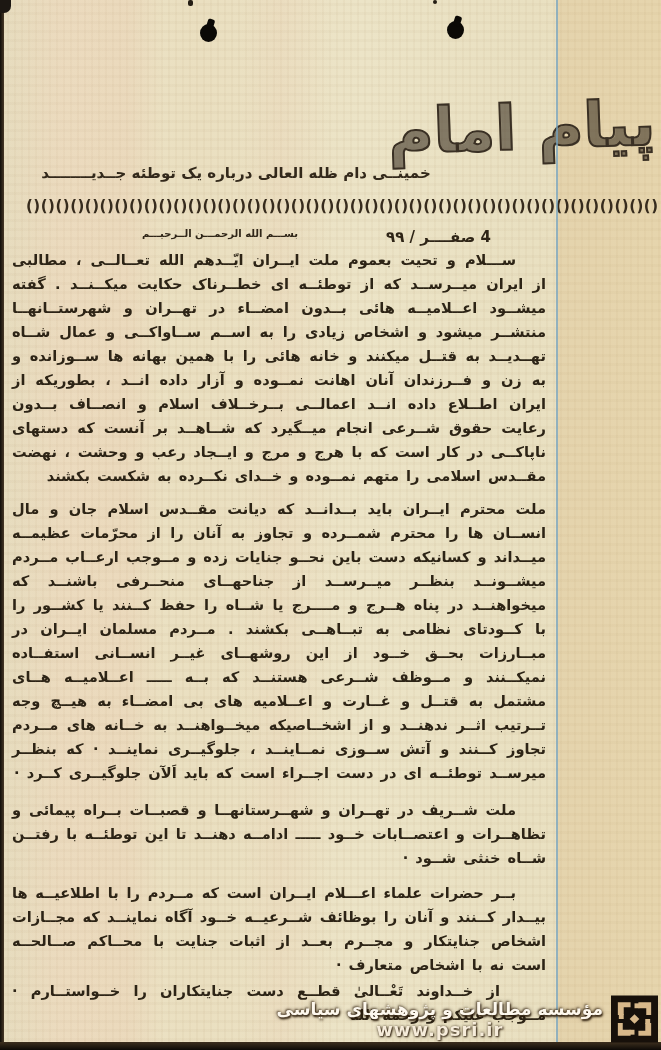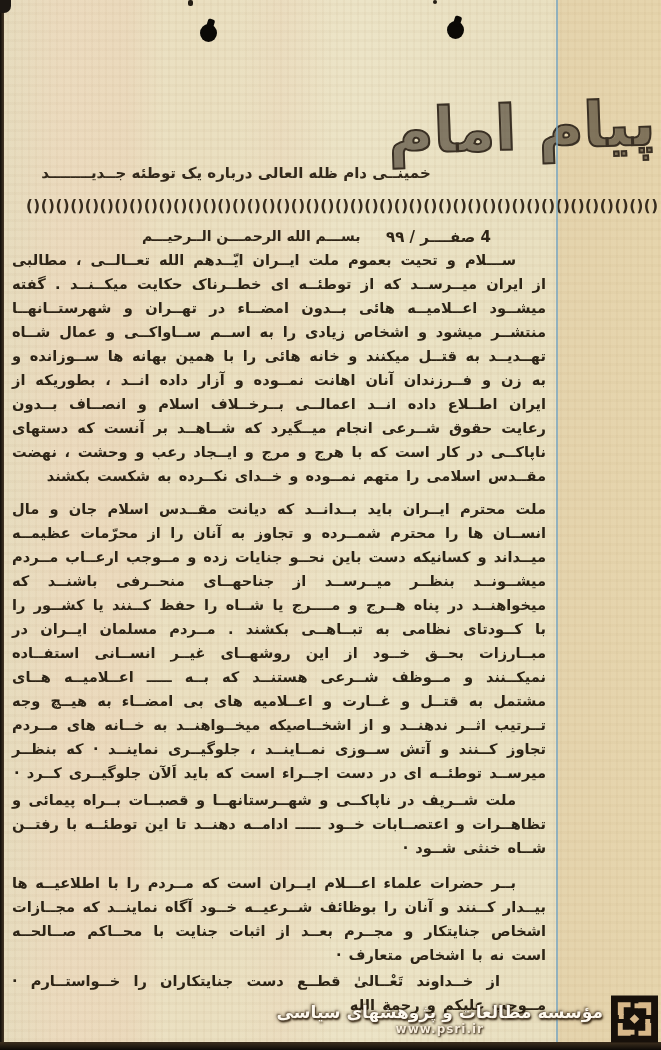--- a/index.html
+++ b/index.html
@@ -52,51 +52,51 @@
     position:absolute;top:164px;left:36px;width:400px;direction:rtl;z-index:2;
     font-size:15px;font-weight:bold;color:#33291b;text-align:center;white-space:nowrap;
   }
   .separator{
     position:absolute;top:197px;left:26px;right:3px;z-index:2;
     font-size:15px;font-weight:bold;color:#362b1d;
     white-space:nowrap;overflow:hidden;letter-spacing:0.5px;
   }
   .basmala{
     position:absolute;top:228px;left:142px;direction:rtl;z-index:2;
-    font-size:14px;font-weight:bold;color:#2f2517;white-space:nowrap;
+    font-size:10px;font-weight:bold;color:#2f2517;white-space:nowrap;
   }
   .dateline{
     position:absolute;top:228px;left:386px;direction:rtl;z-index:2;
     font-size:15px;font-weight:bold;color:#2f2517;white-space:nowrap;
   }
   
   .letter-body{
     position:absolute;top:248px;left:12px;width:534px;z-index:2;
     direction:rtl;text-align:justify;
     font-size:14.6px;line-height:24px;font-weight:bold;
     color:#2d2416;word-spacing:2px;
   }
   .letter-body p{margin:0 0 7px 0;}
   .letter-body p.p1{text-indent:30px;margin-bottom:9px;}
-  .letter-body p.p2{margin-bottom:3px;}
+  .letter-body p.p2{margin-bottom:13px;}
   .letter-body p.p3{text-indent:30px;margin-bottom:11px;}
   .letter-body p.p4{text-indent:30px;margin-bottom:2px;}
   .letter-body p.p5{text-indent:46px;margin-bottom:0;}
   
   .watermark{
     position:absolute;right:3px;bottom:6px;z-index:8;
     display:flex;align-items:center;gap:8px;margin-left:21px;
   }
   .wm-text{text-align:center;direction:rtl;}
   .wm-org{
     font-size:17px;font-weight:bold;color:#fdf8ee;white-space:nowrap;
     text-shadow:1px 2px 2px rgba(43,27,10,0.95), -1px -1px 2px rgba(43,27,10,0.6), 0 0 4px rgba(43,27,10,0.7);
   }
   .wm-url{
-    direction:ltr;font-size:12px;font-weight:bold;color:#f6ecda;letter-spacing:1px;
+    direction:ltr;font-size:18px;font-weight:bold;color:#f6ecda;letter-spacing:1px;
     text-shadow:1px 1px 2px rgba(43,27,10,0.95), 0 0 3px rgba(43,27,10,0.7);
   }
   .logo{display:block;}
 </style>
 </head>
 <body>
 
 <div class="page">
 
   <div class="corner-tl"></div>
@@ -111,21 +111,21 @@
 
   <div class="title">پیام امام</div>
   <div class="subtitle">خمینــی دام ظله العالی درباره یک توطئه جــدیــــــــد</div>
   <div class="separator">()()()()()()()()()()()()()()()()()()()()()()()()()()()()()()()()()()()()()()()()()()()()()()()()()()()()()()()()()()()()</div>
   <div class="basmala">بســـم الله الرحمـــن الــرحیـــم</div>
   <div class="dateline">4 صفــــر / ۹۹</div>
 
   <div class="letter-body">
     <p class="p1">ســـلام و تحیت بعموم ملت ایــران ایّــدهم الله تعــالــی ، مطالبی از ایران میــرســد که از توطئــه ای خطــرناک حکایت میکــنــد . گفته میشــود اعــلامیــه هائی بــدون امضــاء در تهــران و شهرستــانهــا منتشــر میشود و اشخاص زیادی را به اســم ســاواکــی و عمال شــاه تهــدیــد به قتــل میکنند و خانه هائی را با همین بهانه ها ســوزانده و به زن و فــرزندان آنان اهانت نمــوده و آزار داده انــد ، بطوریکه از ایران اطــلاع داده انــد اعمالــی بــرخــلاف اسلام و انصــاف بــدون رعایت حقوق شــرعی انجام میــگیرد که شــاهــد بر آنست که دستهای ناپاکــی در کار است که با هرج و مرج و ایــجاد رعب و وحشت ، نهضت مقــدس اسلامی را متهم نمــوده و خــدای نکــرده به شکست بکشند</p>
     <p class="p2">ملت محترم ایــران باید بــدانــد که دیانت مقــدس اسلام جان و مال انســان ها را محترم شمــرده و تجاوز به آنان را از محرّمات عظیمــه میــداند و کسانیکه دست باین نحــو جنایات زده و مــوجب ارعــاب مــردم میشــونــد بنظــر میــرســد از جناحهــای منحــرفی باشنــد که میخواهنــد در پناه هــرج و مــــرج یا شــاه را حفظ کــنند یا کشــور را با کــودتای نظامی به تبــاهــی بکشند . مــردم مسلمان ایــران در مبــارزات بحــق خــود از این روشهــای غیــر انســانی استفــاده نمیکــنند و مــوظف شــرعی هستنــد که بــه ـــــ اعــلامیــه هــای مشتمل به قتــل و غــارت و اعــلامیه های بی امضــاء به هیــچ وجه تــرتیب اثــر ندهنــد و از اشخــاصیکه میخــواهنــد به خــانه های مــردم تجاوز کــنند و آتش ســوزی نمــاینــد ، جلوگیــری نماینــد · که بنظــر میرســد توطئــه ای در دست اجــراء است که باید اَلآن جلوگیــری کــرد ·</p>
-    <p class="p3">ملت شــریف در ناپاکــی و شهــرستانهــا و قصبــات بــراه پیمائی و تظاهــرات و اعتصــابات خــود ـــــ ادامــه دهنــد تا این توطئــه با رفتــن شــاه خنثی شــود ·</p>
+    <p class="p3">ملت شــریف در تهــران و شهــرستانهــا و قصبــات بــراه پیمائی و تظاهــرات و اعتصــابات خــود ـــــ ادامــه دهنــد تا این توطئــه با رفتــن شــاه خنثی شــود ·</p>
     <p class="p4">بــر حضرات علماء اعـــلام ایــران است که مــردم را با اطلاعیــه ها بیــدار کــنند و آنان را بوظائف شــرعیــه خــود آگاه نماینــد که مجــازات اشخاص جنایتکار و مجــرم بعــد از اثبات جنایت با محــاکم صــالحــه است نه با اشخاص متعارف ·</p>
     <p class="p5">از خــداوند تَعْــالیٰ قطــع دست جنایتکاران را خــواستــارم · مــوجب علیکم و رحمة الله</p>
 
   </div>
 
   <div class="edge-left"></div>
   <div class="edge-bottom"></div>
 
   <div class="watermark">
     <div class="wm-text">

